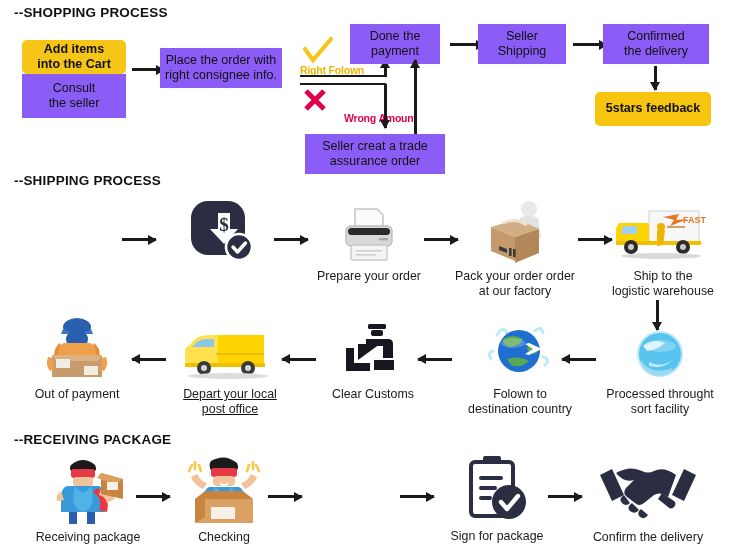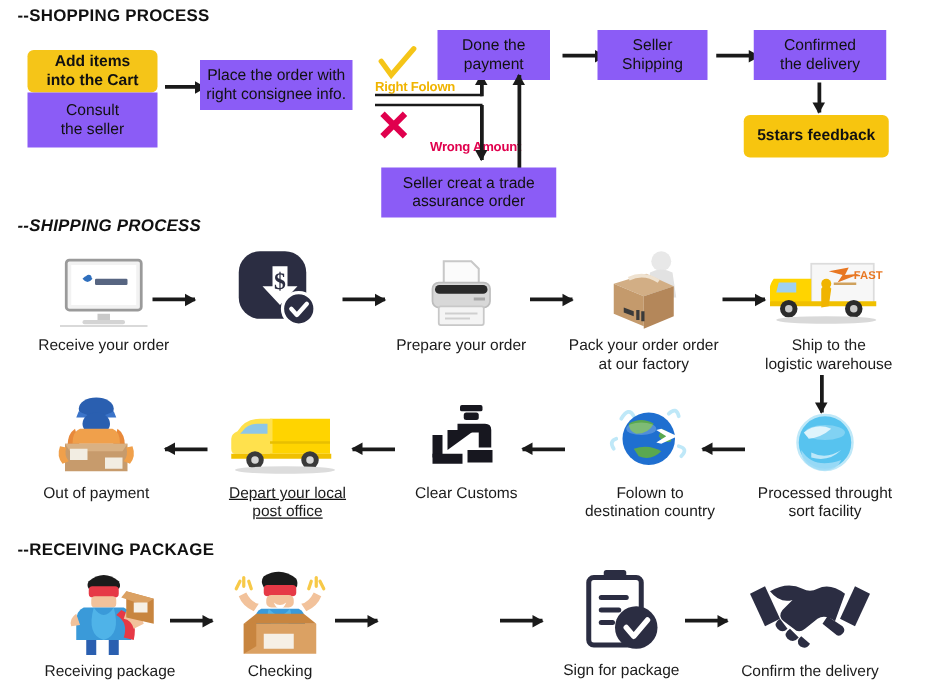--- a/index.html
+++ b/index.html
@@ -167,37 +167,22 @@
     <span style="white-space:pre-line">Confirmed
 the delivery</span>
   </div>
 
   <div class="arrow-v" style="left:654px;top:66px;height:24px;"></div>
 
   <div class="box box-gold2" style="left:595px;top:92px;width:116px;height:34px;align-items:center;">
     <span>5stars feedback</span>
   </div>
 
-  <div class="section-title abs" style="left:14px;top:173px;font-style:italic;">--SHIPPING PROCESS</div>
-
-  <div class="step" style="left:20px;top:204px;width:126px;">
-    <div class="ico" style="height:62px;">
-      <svg width="78" height="60" viewBox="0 0 78 60">
-        <rect x="9" y="3" width="60" height="40" rx="2.5" fill="#f2f2f2" stroke="#9a9a9a" stroke-width="2.2"></rect>
-        <rect x="13" y="7" width="52" height="32" fill="#ffffff"></rect>
-        <path d="M22 18 q4 -5 8 0 q-4 5 -8 0z" fill="#2f6fbd"></path>
-        <circle cx="27" cy="17" r="2.2" fill="#2f6fbd"></circle>
-        <rect x="32" y="18" width="26" height="5" rx="1" fill="#3a4a6b" opacity=".85"></rect>
-        <rect x="34" y="46" width="10" height="6" fill="#c9c9c9"></rect>
-        <rect x="22" y="51" width="34" height="3.4" rx="1.6" fill="#d4d4d4"></rect>
-        <rect x="4" y="55" width="70" height="1.6" fill="#d9d9d9"></rect>
-      </svg>
-    </div>
-    <div class="cap">Receive your order</div>
-  </div>
+  <div class="section-title abs" style="left:14px;top:173px;">--SHIPPING PROCESS</div>
+
   <div class="arrow-h" style="left:122px;top:238px;width:34px;"></div>
 
   <div class="step" style="left:148px;top:198px;width:148px;">
     <div class="ico" style="height:68px;">
       <svg width="66" height="66" viewBox="0 0 66 66">
         <rect x="2" y="2" width="54" height="54" rx="17" fill="#2b2d42"></rect>
         <path d="M29 14 h12 v16 h8 l-14 15 l-14 -15 h8z" fill="#ffffff"></path>
         <text x="35" y="32" font-family="'Liberation Serif',serif" font-size="19" font-weight="bold" fill="#2b2d42" text-anchor="middle">$</text>
         <circle cx="50" cy="48" r="13" fill="#2b2d42" stroke="#ffffff" stroke-width="2.6"></circle>
         <path d="M44 48 l4.5 5 l8 -9" fill="none" stroke="#ffffff" stroke-width="3.4" stroke-linecap="round" stroke-linejoin="round"></path>

